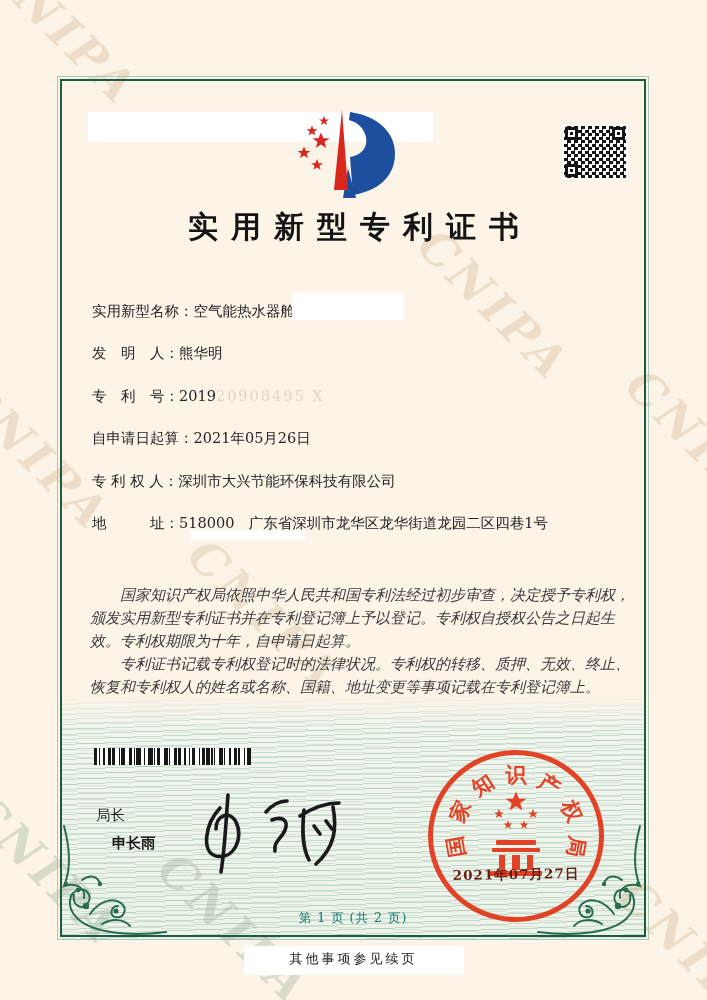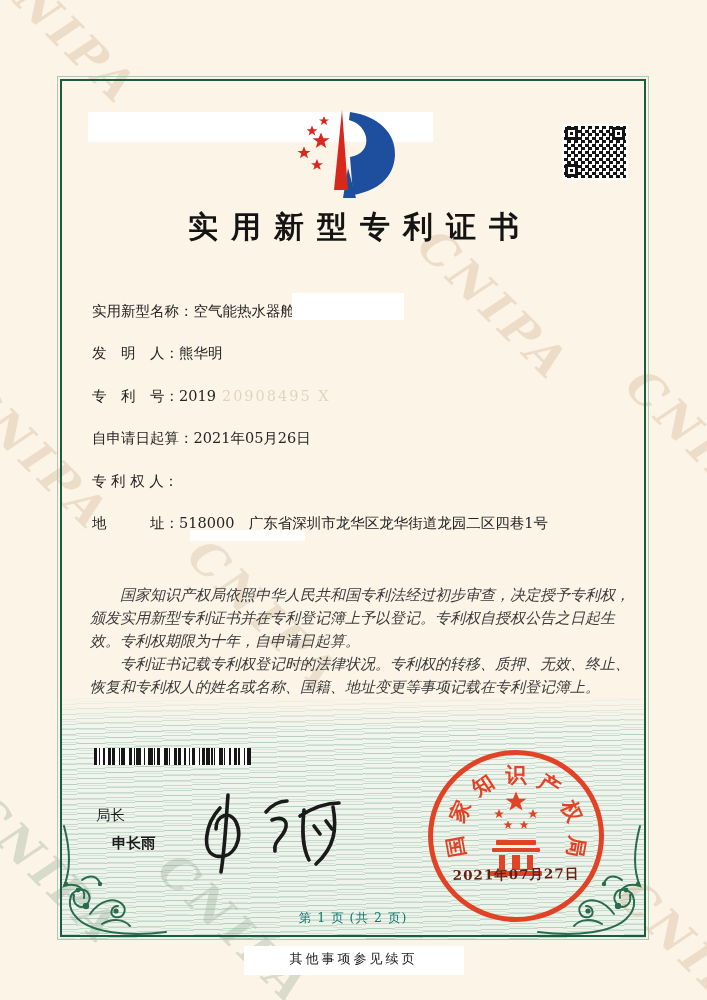--- a/index.html
+++ b/index.html
@@ -56,21 +56,21 @@
 
   
   .title{position:absolute;left:0;top:207px;width:707px;text-align:center;
       font-size:30px;font-weight:700;color:#141414;letter-spacing:13px;text-indent:13px;}
 
   
   .fields{position:absolute;left:92px;top:290px;width:540px;color:#242424;font-size:14.5px;}
   .frow{height:42.5px;display:flex;align-items:center;white-space:pre;}
   .flabel{white-space:pre;}
   .fvalue{white-space:pre;}
-  .faint{color:#cbb9a8;opacity:0.55;margin-left:6px;letter-spacing:2px;}
+  .faint{color:#cbb9a8;opacity:0.55;letter-spacing:2px;}
   .pair2{margin-left:42px;}
 
   
   .bodytext{position:absolute;left:90px;top:584px;width:542px;font-size:15px;line-height:23px;
       color:#3a3a3a;font-style:italic;}
   .bodytext p{margin:0;text-indent:2em;}
 
   
   .barcode{position:absolute;left:94px;top:748px;width:157px;height:17px;background-color:#fdfdfd;
       background-image:
@@ -196,21 +196,21 @@
       <div class="frow">
         <span class="flabel">发　明　人：</span><span class="fvalue">熊华明</span>
       </div>
       <div class="frow">
         <span class="flabel">专　利　号：</span><span class="fvalue">2019</span><span class="faint">20908495 X</span>
       </div>
       <div class="frow">
         <span class="flabel">自申请日起算：</span><span class="fvalue">2021年05月26日</span>
       </div>
       <div class="frow">
-        <span class="flabel">专 利 权 人：</span>
+        <span class="flabel">专 利 权 人：</span><span class="fvalue">深圳市大兴节能环保科技有限公司</span>
       </div>
       <div class="frow">
         <span class="flabel">地　　　址：</span><span class="fvalue">518000　广东省深圳市龙华区龙华街道龙园二区四巷1号</span>
       </div>
     </div>
 
     <div class="redact name"></div>
     <div class="redact addr"></div>
 
     <div class="bodytext">

